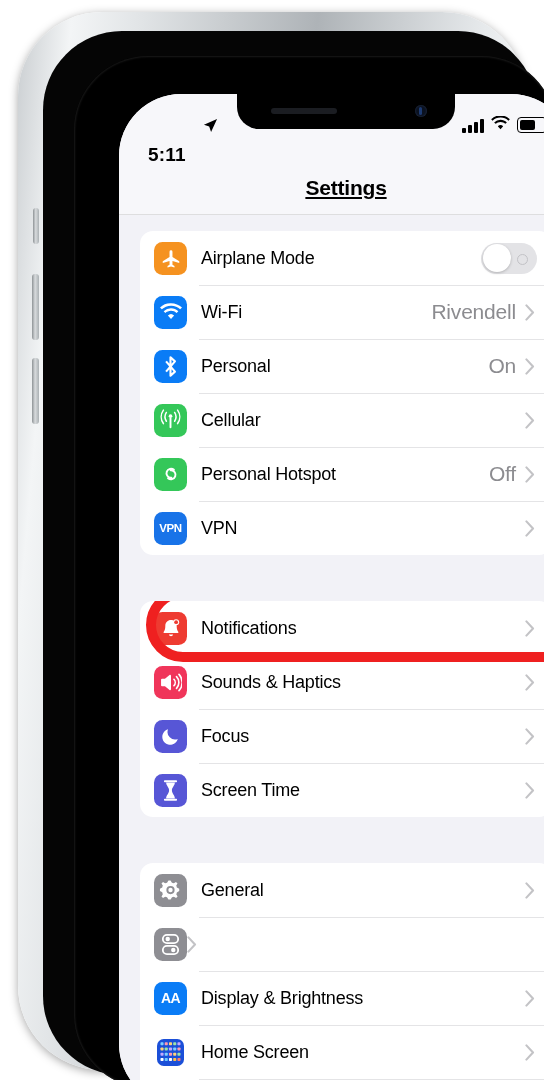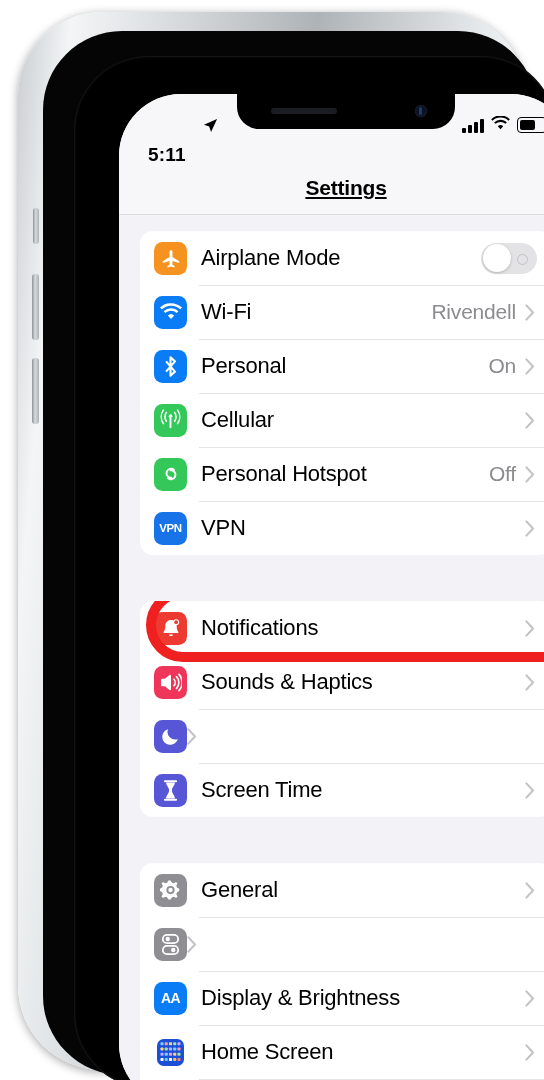--- a/index.html
+++ b/index.html
@@ -60,21 +60,21 @@
   .navbar{height:52px;background:#f7f7fa;display:flex;align-items:center;justify-content:center;border-bottom:1px solid #dededf;}
   .navbar .title{font-size:21px;font-weight:bold;color:#000;letter-spacing:-.2px;text-decoration:underline;}
 
   
   .list-scroll{position:relative;background:#f2f2f7;height:892px;padding-top:16px;box-sizing:border-box;}
   .group{margin:0 21px 46px 21px;background:#fff;border-radius:13px;overflow:hidden;}
   .group.last{margin-bottom:0;}
   .row{position:relative;display:flex;align-items:center;height:54px;padding-left:14px;box-sizing:border-box;}
   .row + .row:before{content:"";position:absolute;left:59px;right:0;top:0;height:1px;background:#e4e4e6;}
   .icon{width:33px;height:33px;border-radius:8.5px;flex:0 0 33px;display:flex;align-items:center;justify-content:center;overflow:hidden;}
-  .label{margin-left:14px;font-size:22px;color:#000;letter-spacing:-.2px;flex:1;}
+  .label{margin-left:14px;font-size:18px;color:#000;letter-spacing:-.2px;flex:1;}
   .value{font-size:21px;color:#8c8c90;margin-right:9px;letter-spacing:-.2px;}
   .chev{margin-right:17px;color:#c3c3c6;font-size:19px;line-height:1;font-weight:500;}
   .chev svg{display:block;}
 
   
   .toggle{margin-right:15px;width:56px;height:31px;border-radius:16px;background:#e3e3e6;position:relative;flex:0 0 56px;}
   .toggle .knob{position:absolute;left:1.5px;top:1.5px;width:28px;height:28px;border-radius:50%;background:#fff;box-shadow:0 1px 3px rgba(0,0,0,.22);}
   .toggle .ring{position:absolute;right:9px;top:11px;width:9px;height:9px;border:1.4px solid #c2c2c6;border-radius:50%;}
 
   
@@ -250,20 +250,21 @@
                       <path fill="none" stroke="#c3c3c6" stroke-width="2.1" stroke-linecap="round" stroke-linejoin="round" d="M1.4 1.4 8 8.5l-6.6 7.1"></path>
                     </svg>
                   </span>
                 </div>
                 <div class="row">
                   <span class="icon" style="background: rgb(87, 86, 214);">
                     <svg width="21" height="21" viewBox="0 0 24 24">
                       <path fill="#fff" d="M20.3 14.8A8.6 8.6 0 0 1 9.2 3.7 9 9 0 1 0 20.3 14.8z"></path>
                     </svg>
                   </span>
+                  <span class="label">Focus</span>
                   <span class="chev">
                     <svg width="10" height="17" viewBox="0 0 10 17">
                       <path fill="none" stroke="#c3c3c6" stroke-width="2.1" stroke-linecap="round" stroke-linejoin="round" d="M1.4 1.4 8 8.5l-6.6 7.1"></path>
                     </svg>
                   </span>
                 </div>
                 <div class="row">
                   <span class="icon" style="background: rgb(87, 86, 214);">
                     <svg width="17" height="23" viewBox="0 0 18 24">
                       <path fill="none" stroke="#fff" stroke-width="1.9" stroke-linecap="round" d="M3 2.2h12M3 21.8h12"></path>

